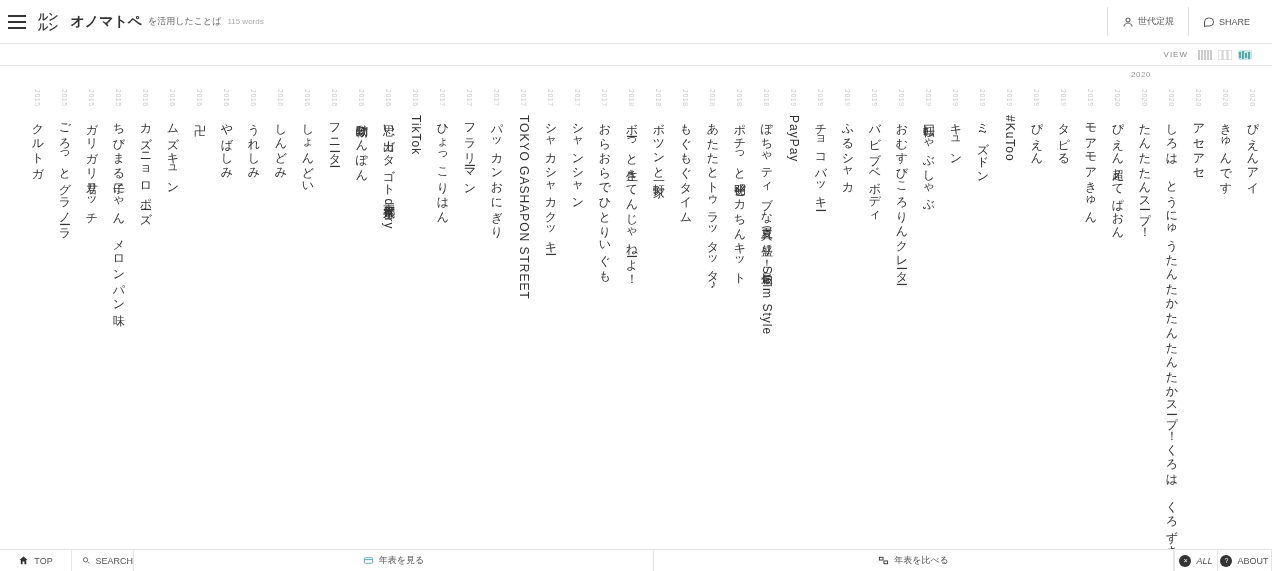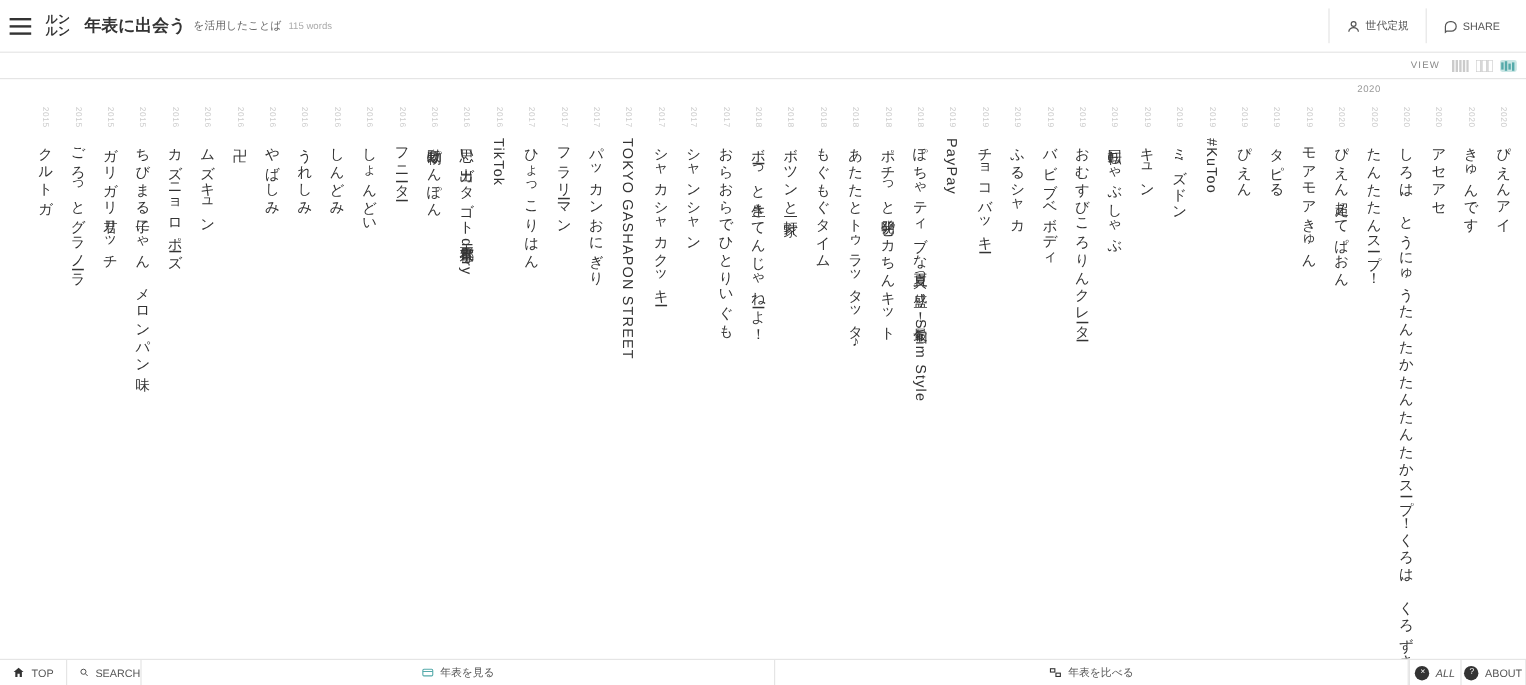--- a/index.html
+++ b/index.html
@@ -11,37 +11,37 @@
 .hamburger span { height: 2px; background: #333; }
 .logo { font-size: 10px; font-weight: bold; line-height: 1; margin-right: 12px; text-align: center; }
 .title { font-size: 14px; font-weight: bold; margin-right: 6px; }
 .subtitle { font-size: 9px; color: #666; margin-right: 6px; }
 .wordcount { font-size: 8px; color: #aaa; }
 .header-right { margin-left: auto; display: flex; }
 .hbtn { border-left: 1px solid #e5e5e5; padding: 0 14px; height: 29px; display: flex; align-items: center; font-size: 9px; color: #555; cursor: pointer; gap: 4px; }
 .hicon { width: 12px; height: 12px; }
 
 
-.viewbar { height: 22px; border-bottom: 1px solid #e5e5e5; display: flex; align-items: center; justify-content: flex-end; padding: 0 8px; gap: 6px; }
+.viewbar { height: 22px; border-bottom: 1px solid #e5e5e5; display: flex; align-items: center; justify-content: flex-end; padding: 0 20px; gap: 6px; }
 .viewlabel { font-size: 8px; color: #888; letter-spacing: 1px; margin-right: 4px; }
 .viewicon { width: 14px; height: 10px; cursor: pointer; opacity: 0.5; }
 .viewicon.active { opacity: 1; background: #c9e6e4; border-radius: 2px; }
 
 
 .main { position: absolute; top: 51px; bottom: 22px; left: 0; right: 0; overflow: hidden; }
 .yearlabel { position: absolute; top: 19px; font-size: 8px; color: #999; letter-spacing: 0.5px; }
 .items { position: absolute; top: 38px; left: 0; right: 0; display: flex; flex-direction: row-reverse; padding: 0 6px; }
 .item { display: flex; flex-direction: column; align-items: center; width: 27px; flex-shrink: 0; }
 .item-year { font-size: 7px; color: #ccc; writing-mode: vertical-rl; margin-bottom: 8px; letter-spacing: 0.5px; }
 .item-text { writing-mode: vertical-rl; text-orientation: mixed; font-size: 12px; font-weight: 500; letter-spacing: 1px; white-space: nowrap; cursor: pointer; }
 
 
 .footer { position: absolute; bottom: 0; left: 0; right: 0; height: 22px; border-top: 1px solid #e5e5e5; display: flex; background: #fff; }
 .fbtn { border-right: 1px solid #e5e5e5; display: flex; align-items: center; justify-content: center; font-size: 9px; color: #555; cursor: pointer; gap: 5px; }
-.fbtn.top { width: 56px; }
+.fbtn.top { width: 72px; }
 .fbtn.search { width: 62px; justify-content: flex-start; padding-left: 10px; }
 .fbtn.wide { flex: 1; }
 .fbtn.all { width: 44px; border-left: 1px solid #e5e5e5; font-style: italic; }
 .fbtn.about { width: 54px; }
 .ficon { width: 11px; height: 11px; display: inline-flex; align-items: center; justify-content: center; }
 .dotk { width: 12px; height: 12px; border-radius: 50%; background: #333; color: #fff; font-size: 7px; display: flex; align-items: center; justify-content: center; }
 
 </style>
 </head>
 <body>
@@ -49,21 +49,21 @@
 <div class="header">
   <div class="hamburger">
       <span></span>
       <span></span>
       <span></span>
     </div>
   <div class="logo">
     <div>ルン</div>
     <div>ルン</div>
   </div>
-  <div class="title">年表に出会う</div>
+  <div class="title">オノマトペ</div>
   <div class="subtitle">を活用したことば</div>
   <div class="wordcount">115 words</div>
   <div class="header-right">
     <div class="hbtn">
       <svg class="hicon" viewBox="0 0 24 24" fill="none" stroke="#555" stroke-width="2">
           <circle cx="12" cy="8" r="4"></circle>
           <path d="M4 21c0-4 4-7 8-7s8 3 8 7"></path>
         </svg>
       <span>世代定規</span>
     </div>

